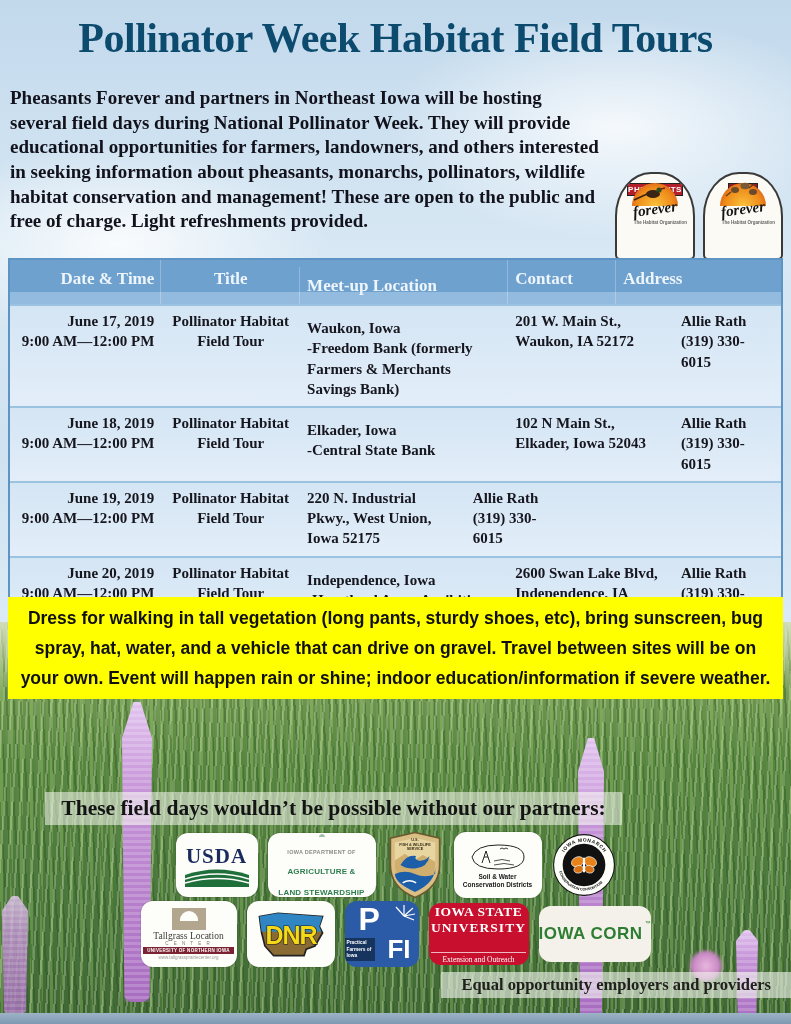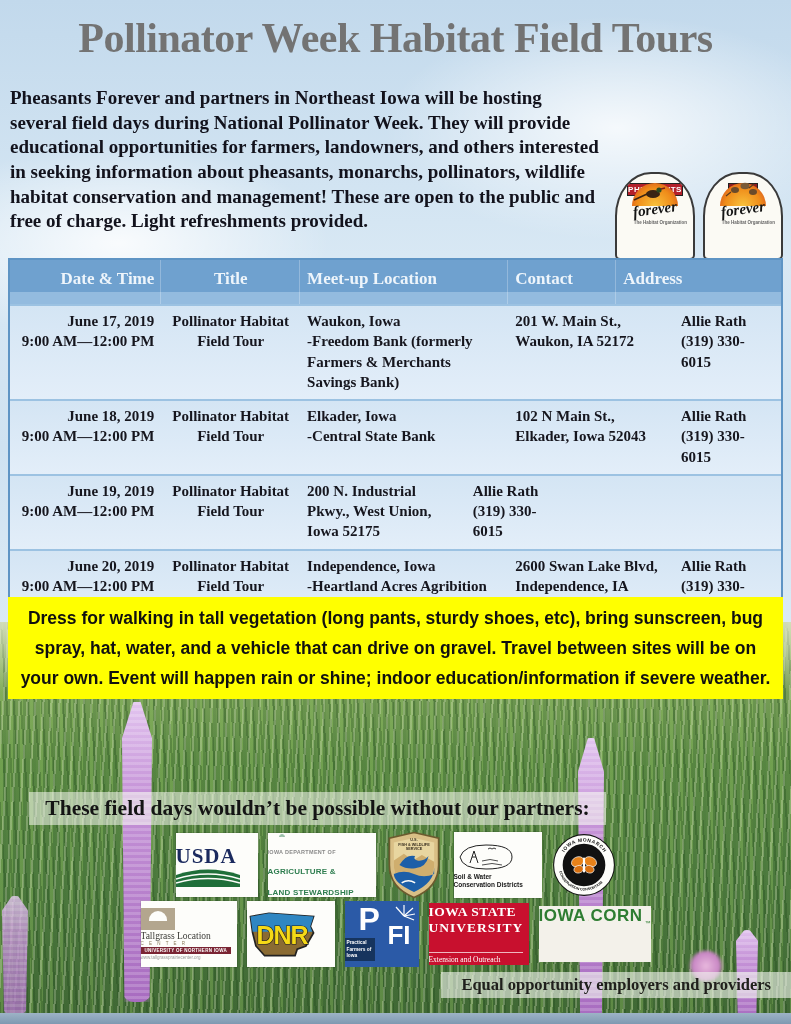--- a/index.html
+++ b/index.html
@@ -30,21 +30,21 @@
   .f1{left:122px;top:702px;width:30px;height:300px;}
   .f2{left:578px;top:738px;width:26px;height:280px;}
   .f3{left:736px;top:930px;width:22px;height:90px;}
   .f4{left:2px;top:896px;width:26px;height:120px;opacity:.8;}
   .beebalm{position:absolute;left:688px;top:950px;width:36px;height:32px;border-radius:50%;
       background:radial-gradient(circle,#e8b8dd 0%,#c887c4 55%,transparent 75%);filter:blur(1px);}
   .bottom-strip{position:absolute;left:0;bottom:0;width:791px;height:11px;
       background:linear-gradient(180deg,#9db3c6,#7e99b1);}
   
   .title{position:absolute;left:0;top:14px;width:791px;text-align:center;
-      font-size:42px;font-weight:bold;color:#737373;letter-spacing:-.5px;}
+      font-size:42px;font-weight:bold;color:#0c4a6e;letter-spacing:-.5px;}
   .intro{position:absolute;left:10px;right:8px;top:86px;
       font-size:19px;font-weight:bold;color:#12121c;line-height:1.3;text-align:left;}
   .badge-float{float:right;width:176px;height:90px;margin-top:86px;margin-left:6px;
       display:flex;gap:8px;justify-content:flex-end;}
   .badge{width:80px;height:88px;background:#fbfaf4;border:2px solid #3a3a3a;
       border-radius:36px 36px 5px 5px / 44px 44px 5px 5px;position:relative;
       text-align:center;box-sizing:border-box;overflow:hidden;}
   .badge .sun{position:absolute;top:9px;left:50%;transform:translateX(-50%);
       width:46px;height:23px;border-radius:23px 23px 0 0;
       background:radial-gradient(ellipse at 50% 100%, #f9c23c 0%, #ef8c1a 55%, #d8541e 85%, rgba(216,84,30,0) 86%);}
@@ -61,35 +61,35 @@
   .tour-table{position:absolute;left:8px;right:8px;top:258px;
       border:2px solid #5e94c4;background:#d9e8f6;box-sizing:border-box;}
   .thead{display:flex;background:linear-gradient(180deg,#6fa1cf 0%,#6fa1cf 72%,#93bbdf 72%,#93bbdf 100%);
       color:#eef5fb;font-size:17px;font-weight:bold;height:44px;box-sizing:border-box;}
   .thead .tcell{padding-top:8px;}
   .thead .tcell + .tcell{box-shadow:inset 1px 0 0 rgba(255,255,255,.25);}
   .trow{display:flex;border-top:2px solid #9cc2e2;
       background:linear-gradient(180deg,#d4e5f4,#e3eef9);
       color:#16161e;font-size:15px;font-weight:bold;}
   .tcell{box-sizing:border-box;padding:5px 6px 7px 8px;white-space:pre-line;line-height:1.35;}
-  .c0{width:19.5%;text-align:right;} .c1{width:18%;text-align:center;} .c2{width:27%;} .c3{width:21.5%;} .c4{width:14%;}
+  .c0{width:19.5%;text-align:right;} .c1{width:18%;text-align:center;} .c2{width:27%;margin-top:7px;} .c3{width:21.5%;} .c4{width:14%;}
   
   .notice{position:absolute;left:8px;right:8px;top:597px;background:#ffff00;
       font-family:"Liberation Sans",sans-serif;font-size:17.5px;font-weight:bold;color:#101010;
       text-align:center;line-height:1.72;padding:6px 12px;box-sizing:border-box;z-index:3;}
   
-  .partners-heading{position:absolute;left:0;top:792px;width:635px;text-align:center;z-index:3;text-decoration:underline;}
+  .partners-heading{position:absolute;left:16px;top:792px;width:635px;text-align:center;z-index:3;text-decoration:underline;}
   .partners-heading span{display:inline-block;background:rgba(245,248,240,.55);
       font-size:21.5px;font-weight:bold;color:#141414;padding:4px 16px;}
   .logo-row{position:absolute;left:0;width:791px;display:flex;justify-content:center;
       align-items:center;gap:10px;z-index:3;}
   .row1{top:830px;height:70px;} .row2{top:899px;height:70px;}
   .logo-card{background:#fdfdfa;box-shadow:0 0 0 1px rgba(0,0,0,.08);
-      display:flex;flex-direction:column;align-items:flex-start;justify-content:center;
-      box-sizing:border-box;overflow:hidden;}
+      display:flex;flex-direction:column;align-items:center;justify-content:center;
+      box-sizing:border-box;overflow:hidden;border-radius:12px;}
   .sans{font-family:"Liberation Sans",sans-serif;}
   
   .usda{width:82px;height:64px;}
   .usda .word{font-size:21px;font-weight:bold;color:#1b2a5e;letter-spacing:1px;}
   
   .idals{width:108px;height:64px;text-align:center;gap:12px;}
   .idals .l1{font-size:5.5px;color:#8a8a8a;font-weight:bold;letter-spacing:.3px;}
   .idals .l2,.idals .l3{font-size:8px;color:#2e7d4f;font-weight:bold;letter-spacing:.2px;}
   
   .usfws{background:none;box-shadow:none;width:58px;height:68px;}
@@ -106,21 +106,21 @@
   .tallgrass .n{font-size:9.5px;color:#3a3a36;}
   .tallgrass .c{font-size:4.5px;letter-spacing:2px;color:#8a7a5a;}
   .tallgrass .uni{background:#7a2433;color:#fff;font-size:4.5px;font-weight:bold;
       padding:1px 4px;margin-top:1px;letter-spacing:.3px;}
   .tallgrass .url{font-size:4.5px;color:#999;margin-top:1px;}
   
   .dnr{width:88px;height:66px;}
   
   .pfi{width:74px;height:66px;background:#2b5aa7;position:relative;box-shadow:none;}
   .pfi .p{position:absolute;left:14px;top:0px;color:#fff;font-size:32px;font-weight:bold;}
-  .pfi .fi{position:absolute;right:8px;bottom:16px;color:#fff;font-size:26px;font-weight:bold;}
+  .pfi .fi{position:absolute;right:8px;bottom:2px;color:#fff;font-size:26px;font-weight:bold;}
   .pfi .tab{position:absolute;left:0;bottom:6px;width:26px;background:#16345e;color:#fff;
       font-size:4.8px;font-weight:bold;line-height:1.3;padding:2px 2px;text-align:left;}
   .pfi svg{position:absolute;right:4px;top:4px;}
   
   .isu{width:100px;height:62px;background:#c8102e;color:#fff;text-align:center;box-shadow:none;}
   .isu .a{font-size:13.5px;letter-spacing:.5px;font-weight:bold;}
   .isu .b{font-size:13.5px;letter-spacing:1px;font-weight:bold;border-bottom:1px solid rgba(255,255,255,.7);padding-bottom:16px;}
   .isu .ext{font-size:7.5px;margin-top:2px;}
   
   .iowacorn{width:112px;height:56px;background:#f3f1ea;flex-direction:row;gap:2px;box-shadow:none;}
@@ -209,21 +209,21 @@
 Elkader, Iowa 52043</div>
       <div class="tcell c4">Allie Rath
 (319) 330-
 6015</div>
     </div>
     <div class="trow">
       <div class="tcell c0">June 19, 2019
 9:00 AM—12:00 PM</div>
       <div class="tcell c1">Pollinator Habitat
 Field Tour</div>
-      <div class="tcell c3">200 N. Industrial
+      <div class="tcell c3">220 N. Industrial
 Pkwy., West Union,
 Iowa 52175</div>
       <div class="tcell c4">Allie Rath
 (319) 330-
 6015</div>
     </div>
     <div class="trow">
       <div class="tcell c0">June 20, 2019
 9:00 AM—12:00 PM</div>
       <div class="tcell c1">Pollinator Habitat

